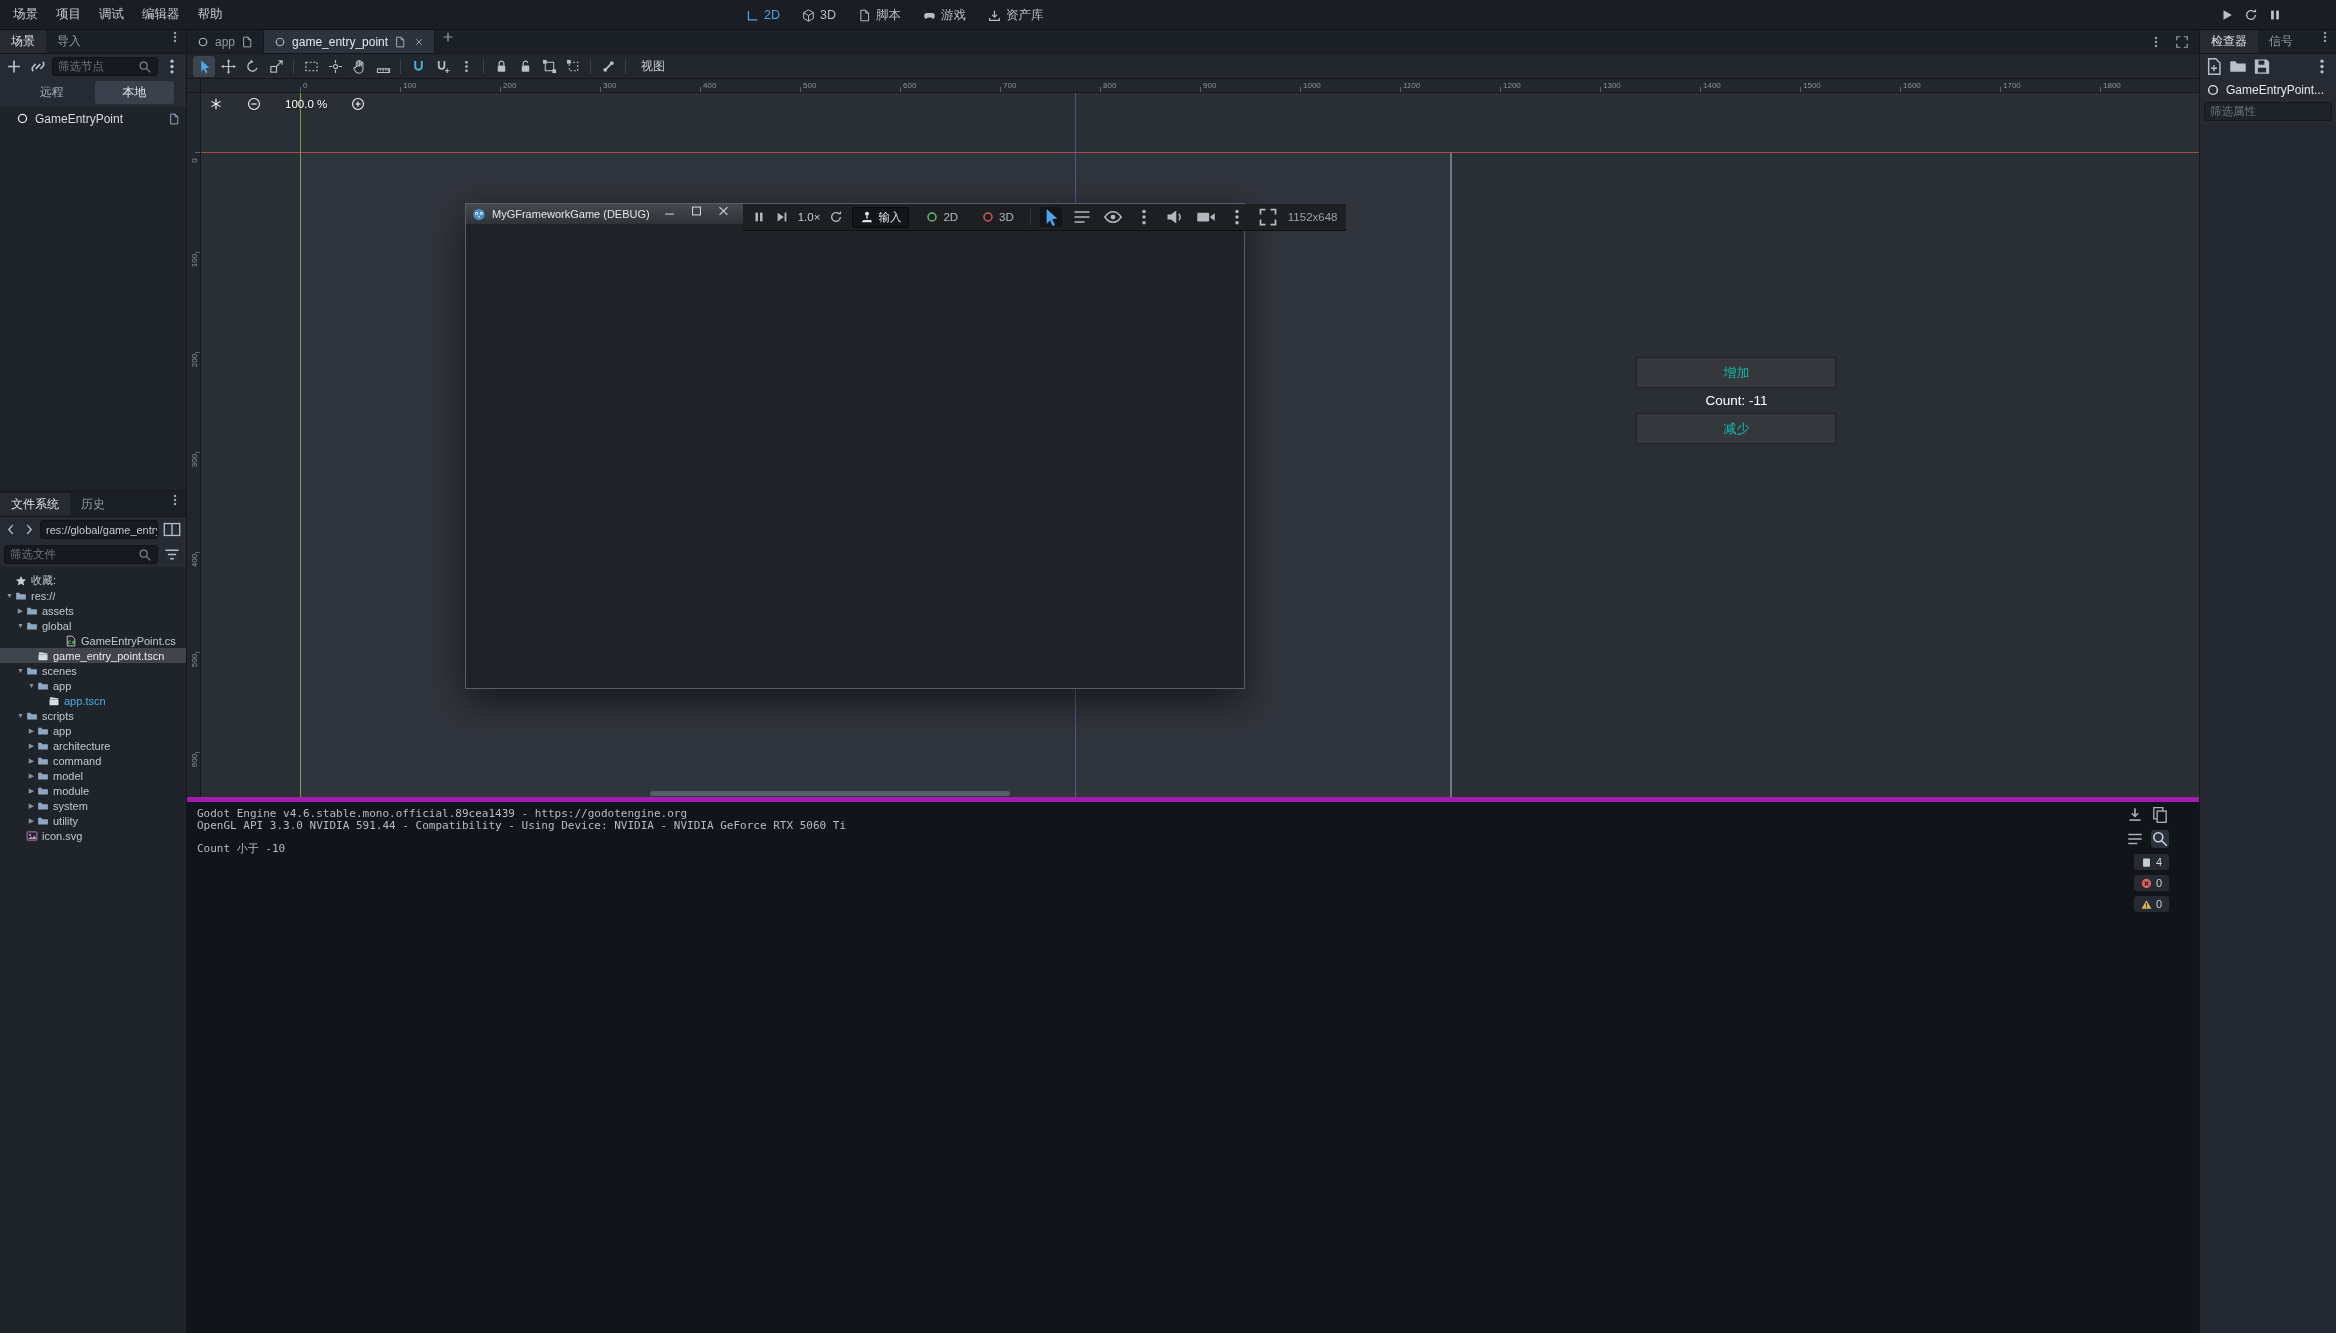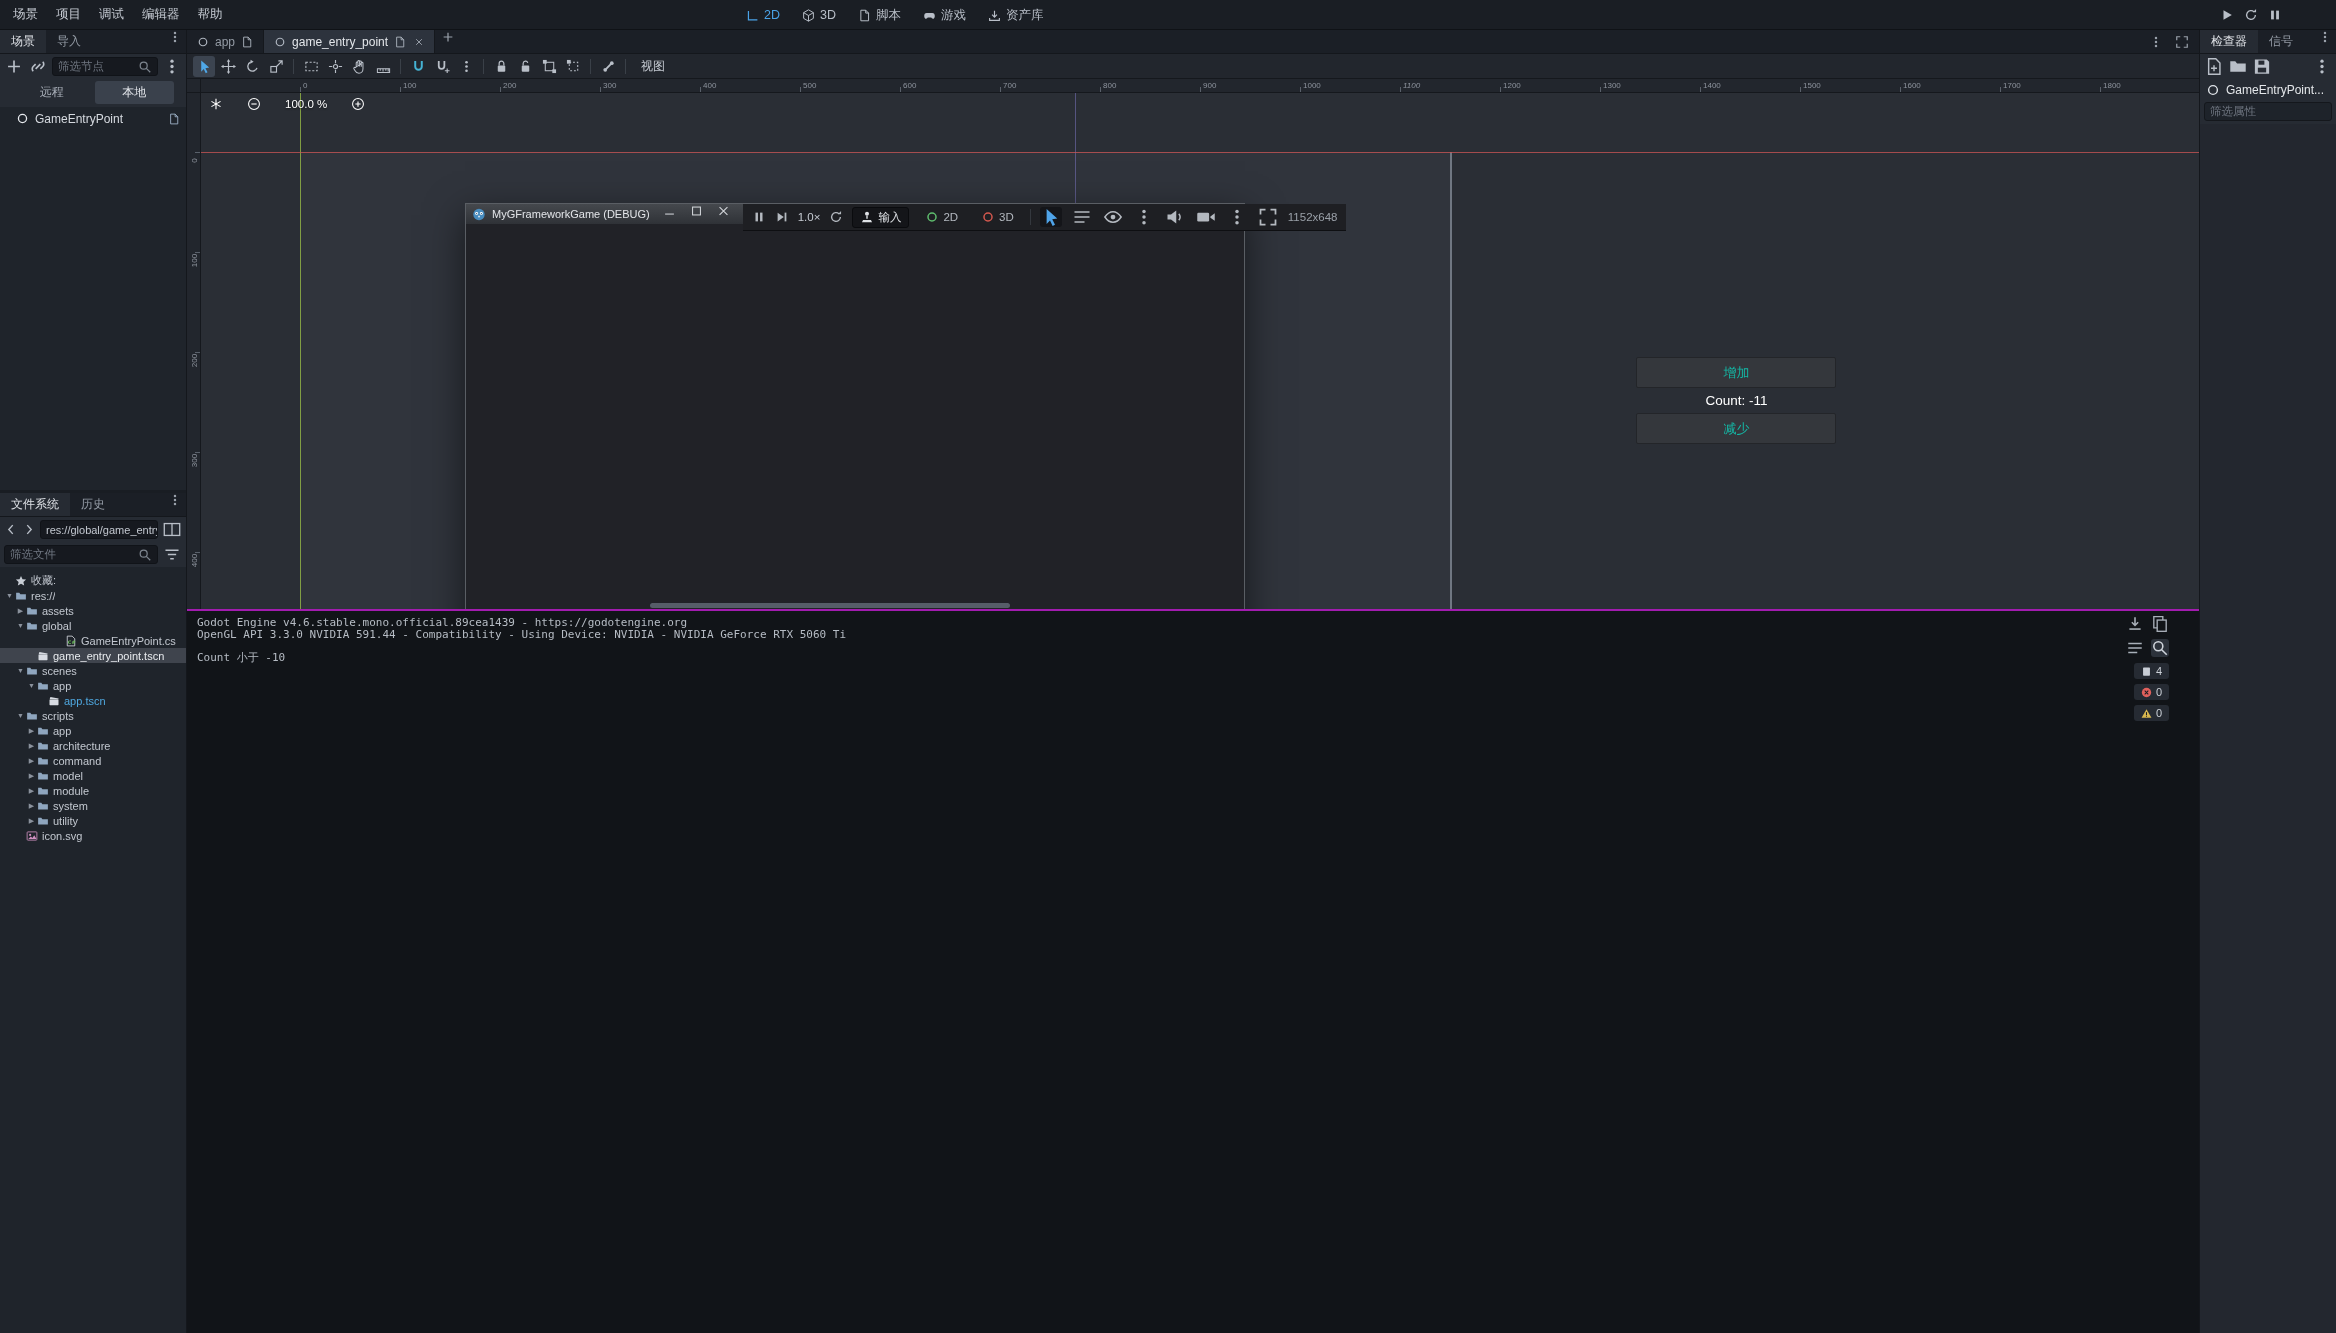--- a/index.html
+++ b/index.html
@@ -102,21 +102,21 @@
 .gwt-tool.pressed{background:#141519;color:#4fa3e8}
 .gwt-sep{width:1px;height:16px;background:#34383e}
 .c-green{color:#5fbe6e}.c-red{color:#d4584e}
 .gwt-res{margin-left:auto;font-size:11.5px;color:#9aa0a8}
 .gw-content{flex:1;position:relative;background:#212226}
 .gw-col{position:absolute;left:290px;top:153px;width:200px;display:flex;flex-direction:column}
 .gw-button{height:31px;background:#34373c;border:1px solid #232529;border-radius:2px;color:#14b8a6;font-size:13px;display:flex;align-items:center;justify-content:center}
 .gw-count{height:17px;margin:4px 0;display:flex;align-items:center;justify-content:center;color:#fff;font-size:13.5px}
 
 
-#output-panel{height:724px;background:#111418;border-top:2px solid #a21caf;position:relative;flex:none}
+#output-panel{height:536px;background:#111418;border-top:5px solid #a21caf;position:relative;flex:none}
 .out-lines{padding:6px 0 0 10px}
 .out-line{font-family:"DejaVu Sans Mono",monospace;font-size:11px;line-height:11.5px;min-height:11.5px;color:#b6bcc4;white-space:pre}
 .out-side{position:absolute;top:4px;right:30px;display:flex;flex-direction:column;align-items:flex-end;gap:6px}
 .out-ic-row{display:flex;gap:7px}
 .out-ic{width:18px;height:18px;display:flex;align-items:center;justify-content:center;color:#a9b0b9;font-size:13px;border-radius:3px}
 .out-ic.pressed{background:#2c323b;color:#cfd4db}
 .badge{display:flex;align-items:center;gap:4px;background:#262b33;border-radius:3px;padding:2px 7px;font-size:11px;color:#ccd1d8}
 .badge .ic{font-size:11px}
 .badge.err .ic{color:#e0605c}
 .badge.warn .ic{color:#d9b84f}

